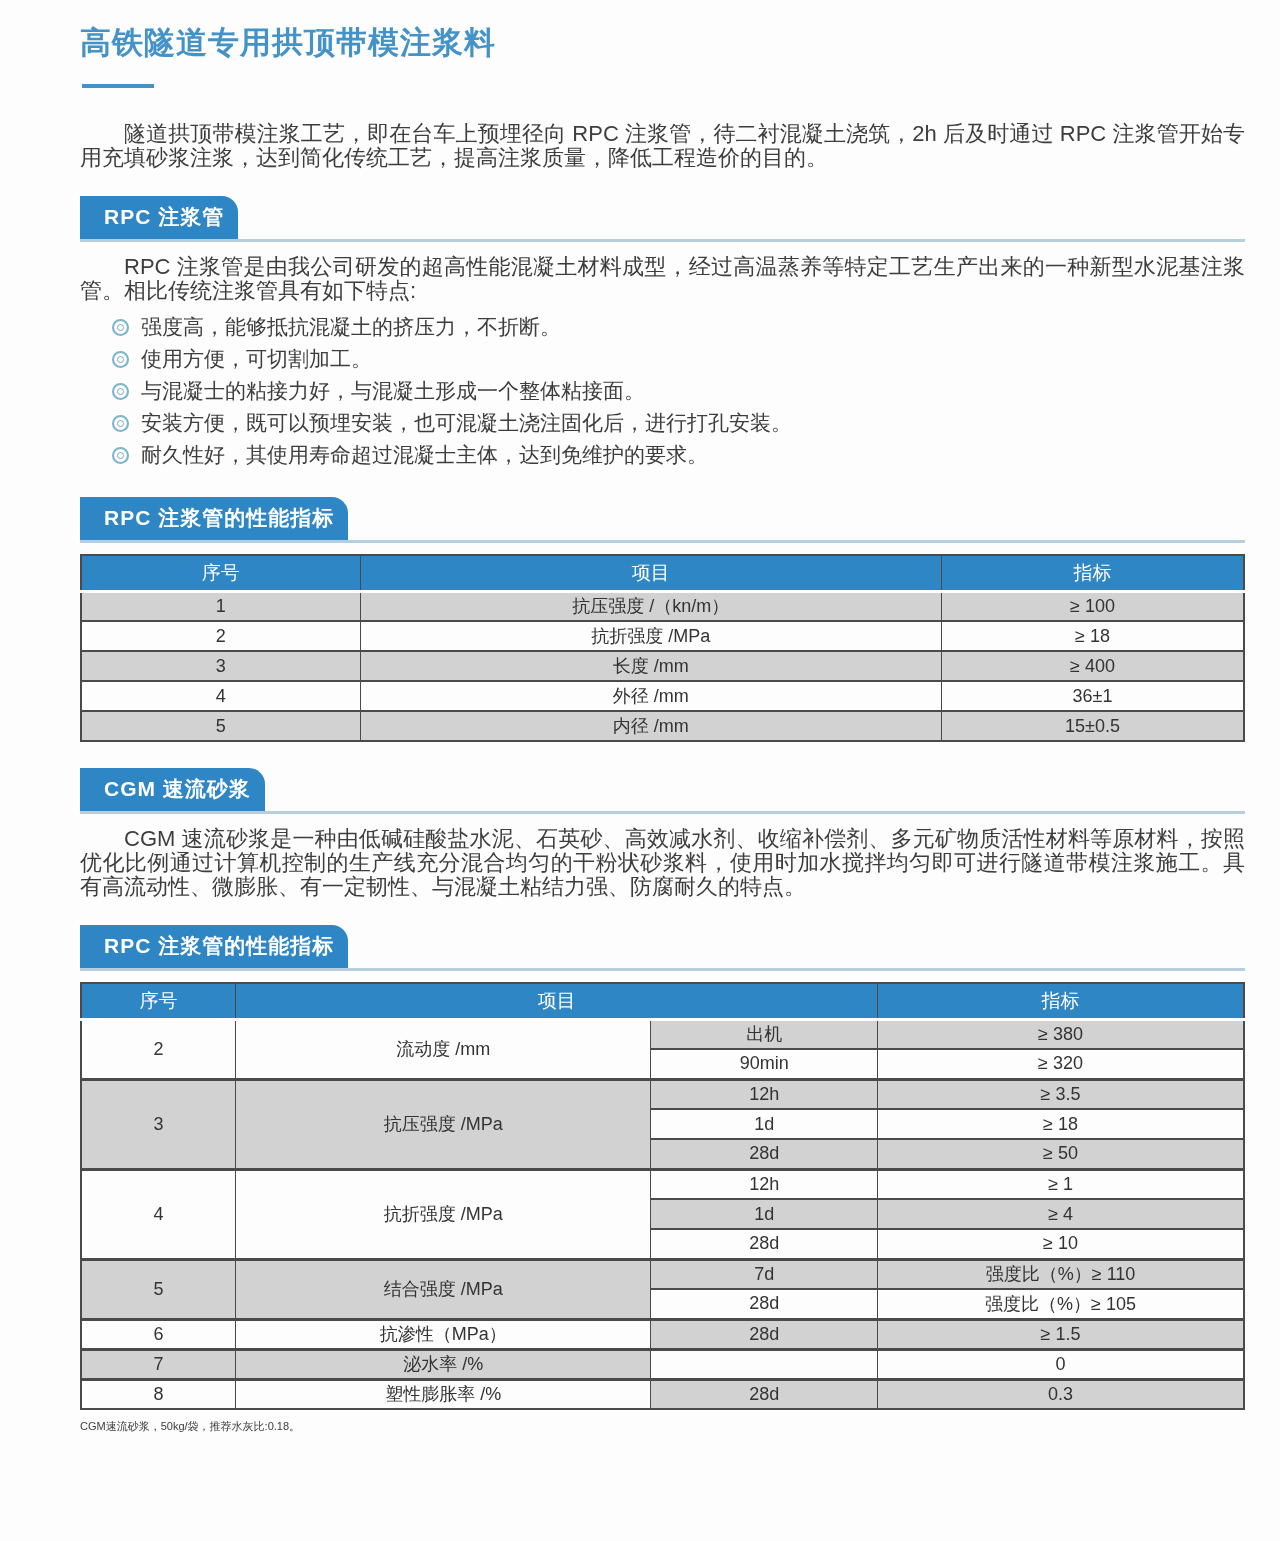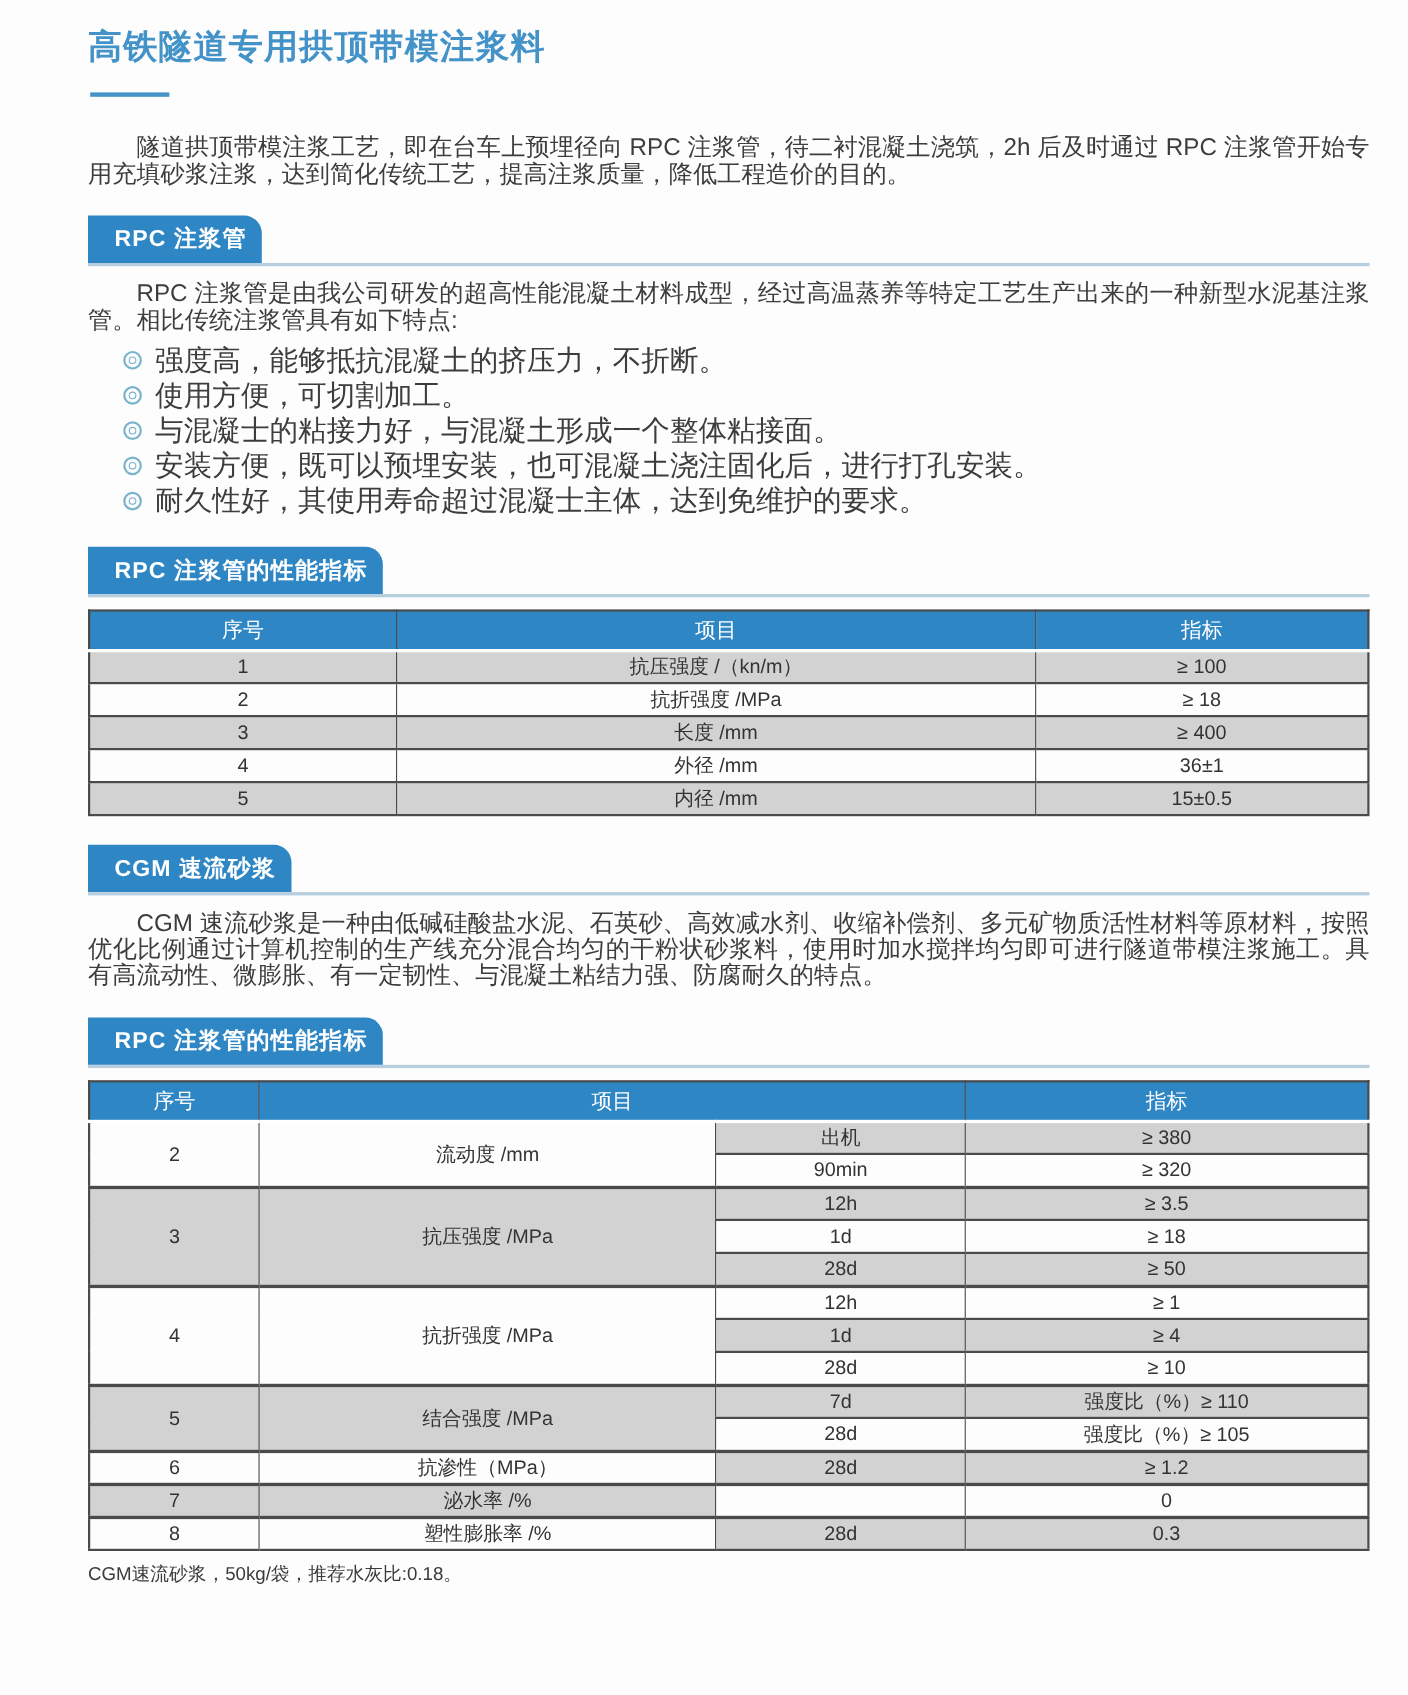--- a/index.html
+++ b/index.html
@@ -39,21 +39,21 @@
     background:var(--accent-blue);
     color:#fff;
     font-size:21px;font-weight:bold;
     padding:7px 14px 8px 24px;
     border-radius:0 16px 0 0;
     letter-spacing:1px;
   }
   .feature-list{list-style:none;margin:8px 0 0 32px;}
   .feature-list li{
     display:flex;align-items:center;
-    font-size:26px;line-height:32px;color:var(--text-dark);
+    font-size:21px;line-height:32px;color:var(--text-dark);
   }
   .bullet{
     flex:none;width:17px;height:17px;border:2px solid var(--bullet-ring);
     border-radius:50%;display:inline-flex;align-items:center;justify-content:center;
     margin-right:12px;
   }
   .bullet-inner{width:7px;height:7px;border:1.5px solid var(--bullet-ring);border-radius:50%;}
   table.spec-table{
     width:100%;border-collapse:collapse;margin-top:11px;
     border:2px solid var(--border-dark);
@@ -66,21 +66,21 @@
     border-right:1px solid var(--border-dark);
     border-bottom:3px solid #fff;
   }
   table.spec-table td{
     height:30px;text-align:center;padding:0 6px;
     border:1px solid var(--border-dark);
     border-top-width:2px;border-bottom-width:2px;
   }
   table.spec-table td.shaded{background:var(--row-gray);}
   table.spec-table td.group-start{border-top-width:3px;}
-  .footnote{font-size:17px;color:#3b3b3b;margin-top:9px;}
+  .footnote{font-size:11px;color:#3b3b3b;margin-top:9px;}
 </style>
 </head>
 <body>
 
 <div class="page">
 
   <h1 class="page-title">高铁隧道专用拱顶带模注浆料</h1>
   <div class="title-underline"></div>
 
   <p class="body-text intro">隧道拱顶带模注浆工艺，即在台车上预埋径向 RPC 注浆管，待二衬混凝土浇筑，2h 后及时通过 RPC 注浆管开始专用充填砂浆注浆，达到简化传统工艺，提高注浆质量，降低工程造价的目的。</p>
@@ -235,21 +235,21 @@
           <td class="shaded group-start">强度比（%）≥ 110</td>
         </tr>
         <tr>
           <td>28d</td>
           <td>强度比（%）≥ 105</td>
         </tr>
         <tr>
           <td class="group-start" rowspan="1">6</td>
           <td class="group-start" rowspan="1">抗渗性（MPa）</td>
           <td class="shaded group-start">28d</td>
-          <td class="shaded group-start">≥ 1.2</td>
+          <td class="shaded group-start">≥ 1.5</td>
         </tr>
         <tr>
           <td class="shaded group-start" rowspan="1">7</td>
           <td class="shaded group-start" rowspan="1">泌水率 /%</td>
           <td class="group-start"></td>
           <td class="group-start">0</td>
         </tr>
         <tr>
           <td class="group-start" rowspan="1">8</td>
           <td class="group-start" rowspan="1">塑性膨胀率 /%</td>

